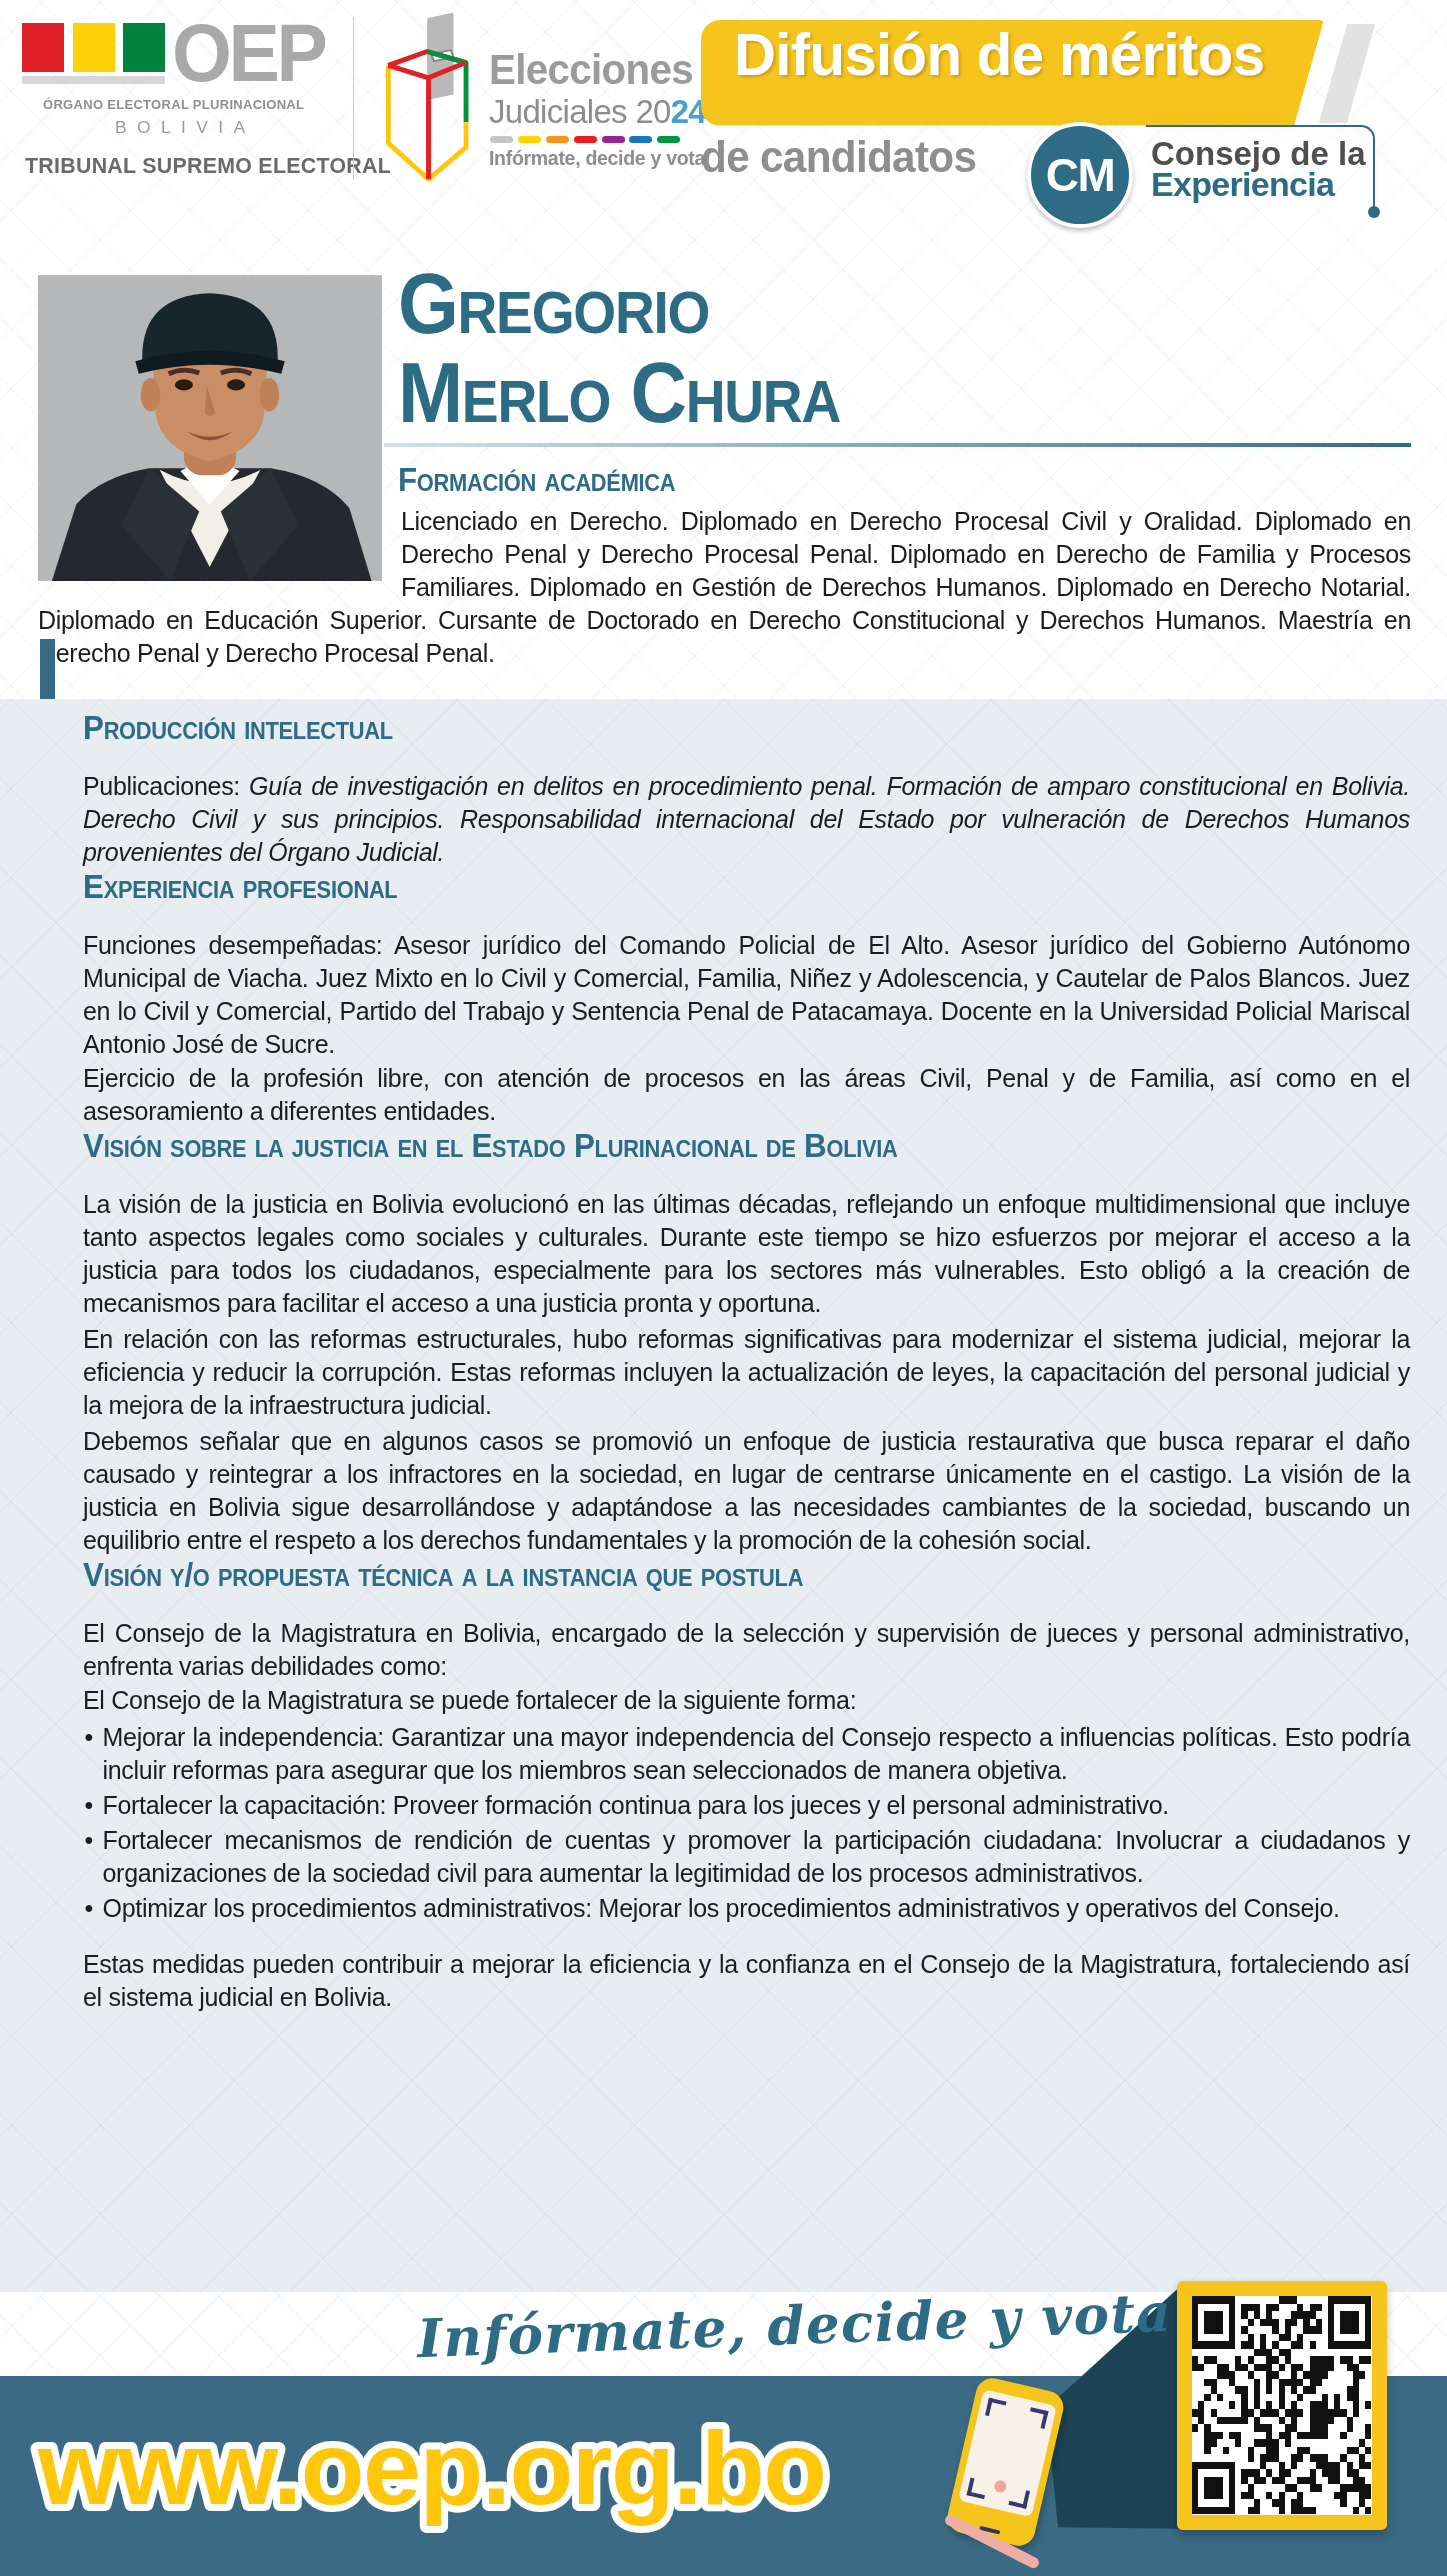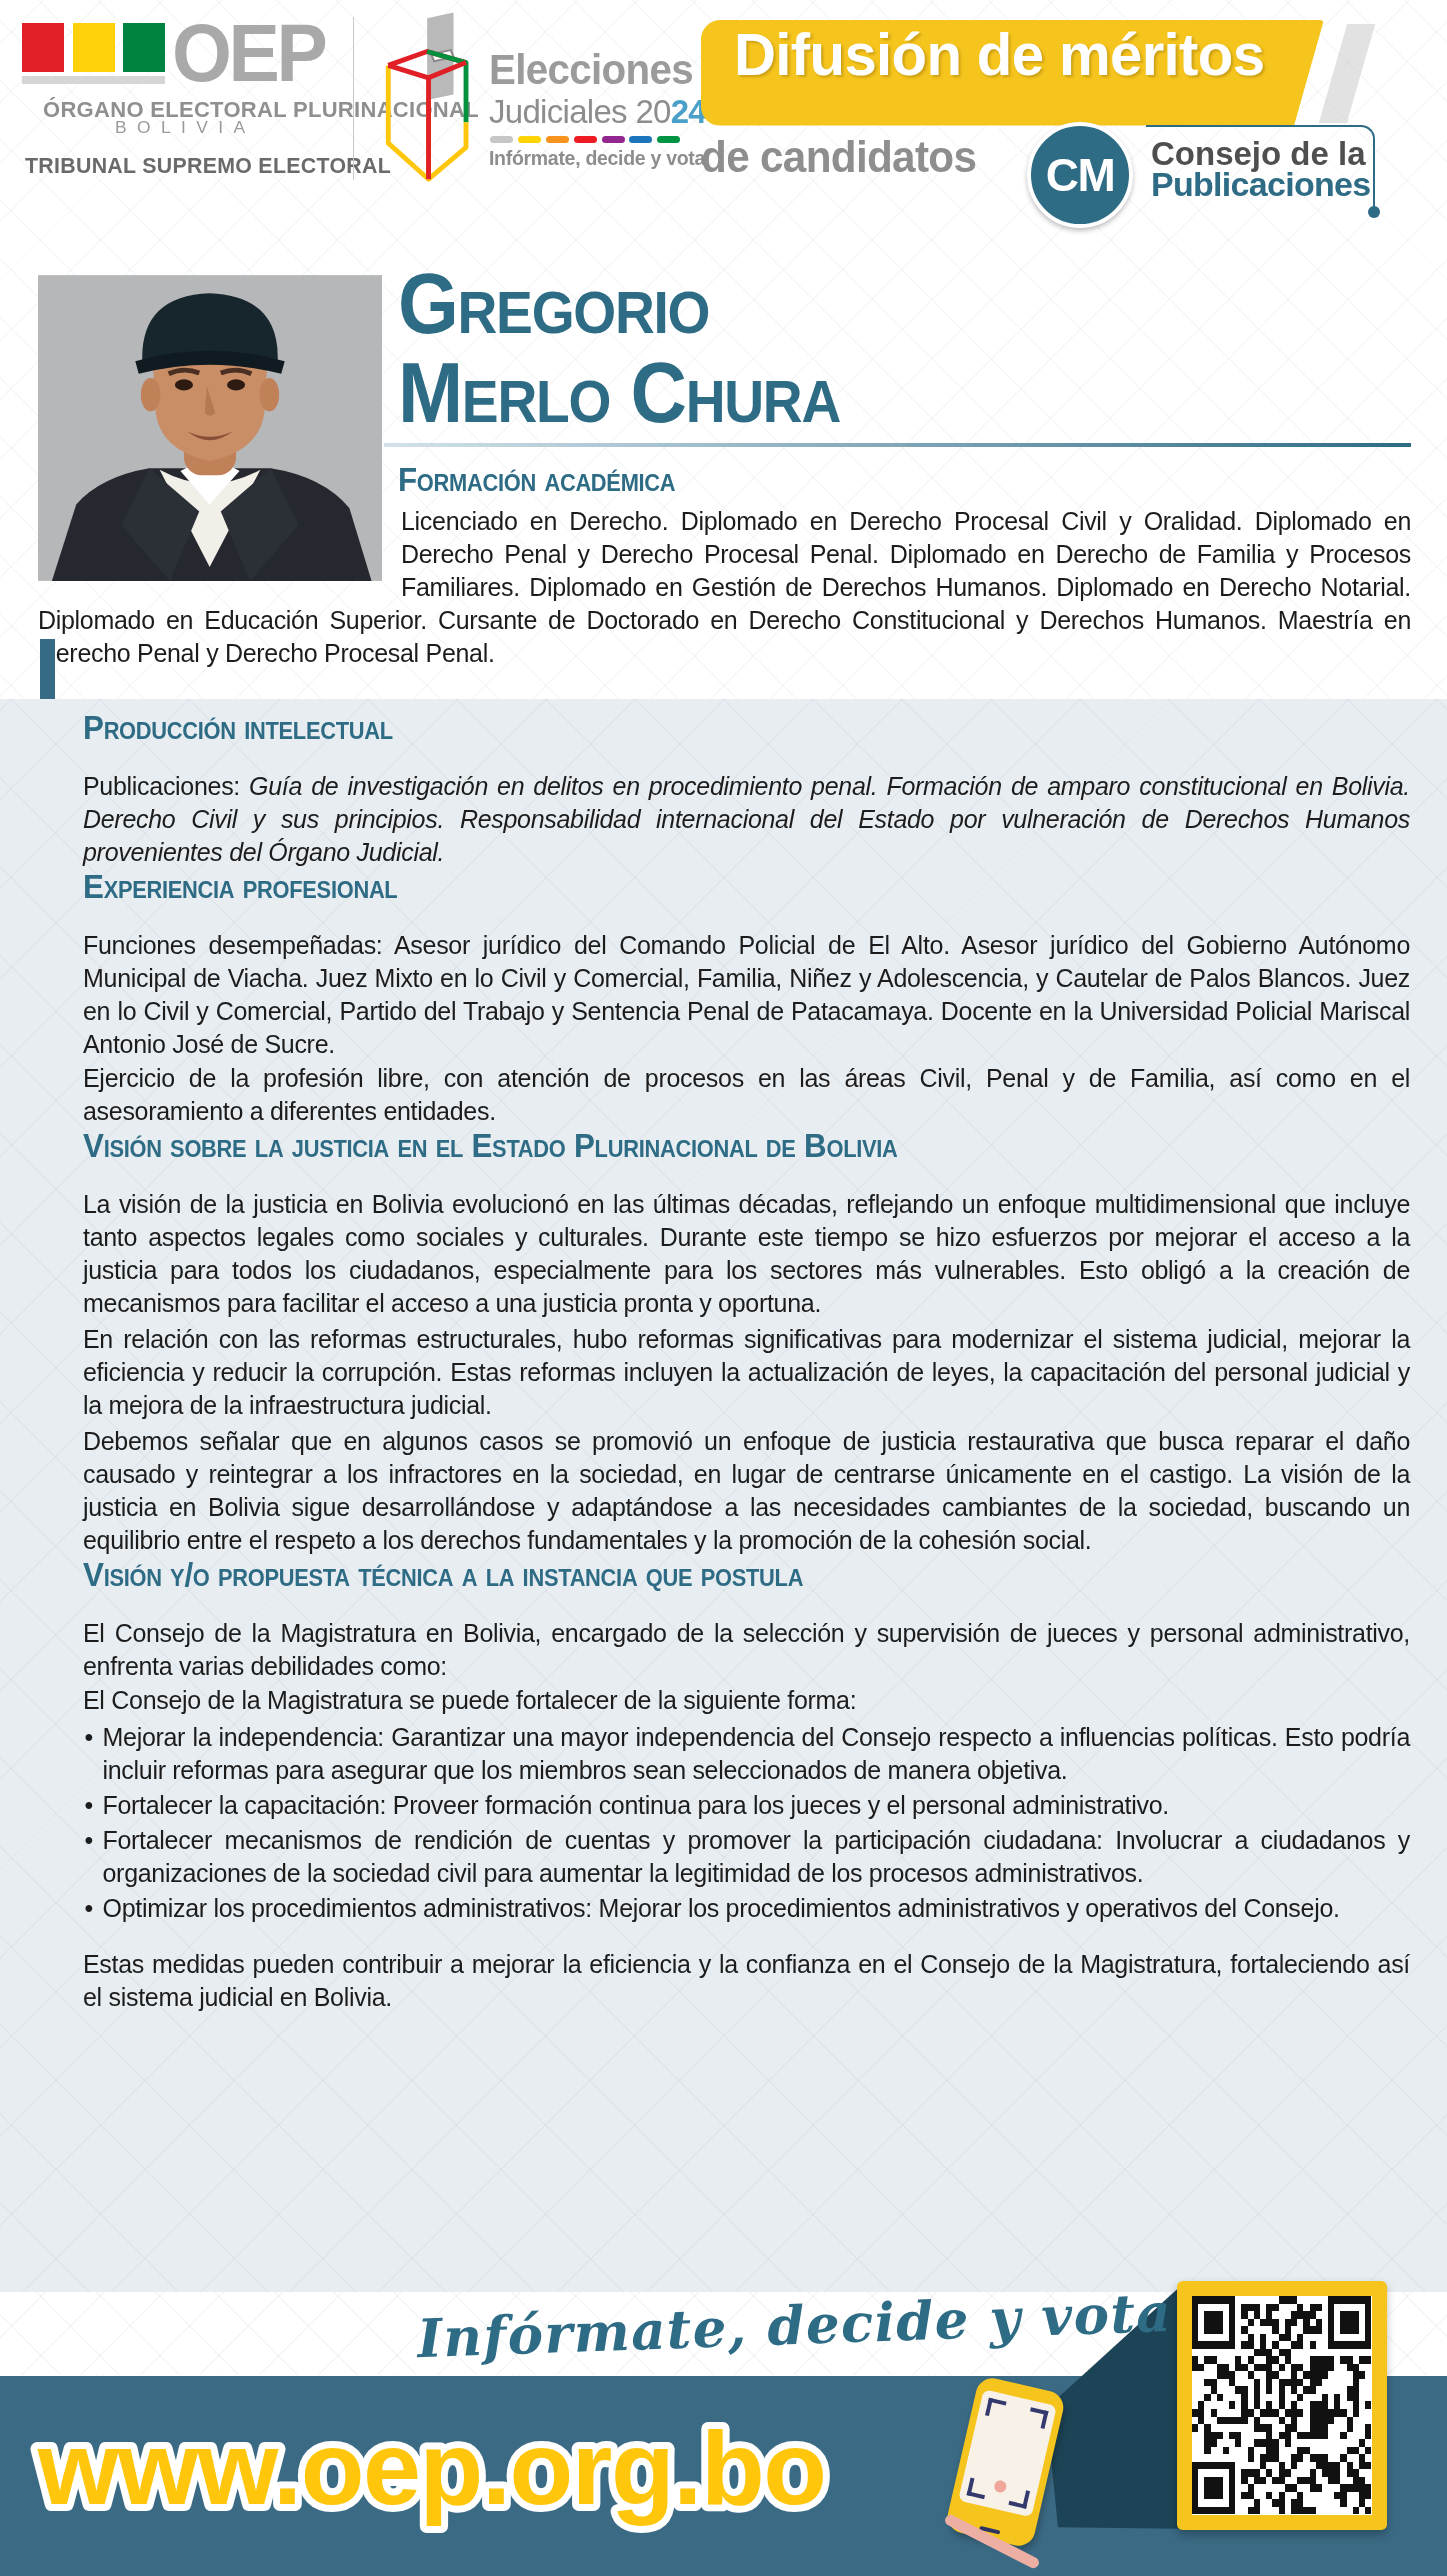--- a/index.html
+++ b/index.html
@@ -15,21 +15,21 @@
     color:#222;
   }
 
   
   .flag-sq{position:absolute;top:23px;width:42px;height:49px;}
   .sq-red{left:22px;background:#e01f26;}
   .sq-yellow{left:73px;background:#ffd10a;}
   .sq-green{left:123px;background:#00833e;}
   .flag-bar{position:absolute;left:22px;top:76px;width:143px;height:7.6px;background:#d6d6d6;}
   .oep-acronym{position:absolute;left:172px;top:12.5px;font-size:81px;font-weight:bold;color:#a9a9a9;letter-spacing:-3.5px;line-height:1;transform:scaleX(.95);transform-origin:left top;}
-  .oep-org{position:absolute;left:43px;top:97px;font-size:22px;font-weight:bold;color:#8f8f8f;letter-spacing:0.3px;white-space:nowrap;}
+  .oep-org{position:absolute;left:43px;top:97px;font-size:13px;font-weight:bold;color:#8f8f8f;letter-spacing:0.3px;white-space:nowrap;}
   .oep-country{position:absolute;left:115px;top:117px;font-size:17.4px;color:#9a9a9a;letter-spacing:10.4px;}
   .oep-tribunal{position:absolute;left:25px;top:153px;font-size:22px;font-weight:bold;color:#6a6a6a;letter-spacing:0.3px;white-space:nowrap;transform:scaleX(.97);transform-origin:left top;}
   .header-divider{position:absolute;left:353px;top:17.4px;width:1.4px;height:163px;background:#c9c9c9;}
 
   
   .ballot-svg{position:absolute;left:373px;top:11px;}
   .elec-title{position:absolute;left:489px;top:49px;font-size:42px;font-weight:bold;color:#9b9b9b;letter-spacing:-0.7px;line-height:1;transform:scaleX(.96);transform-origin:left top;}
   .elec-sub{position:absolute;left:489px;top:95px;font-size:33px;color:#8d8d8d;line-height:1;letter-spacing:-0.7px;}
   .elec-sub .accent{color:#4aa0c8;font-weight:bold;}
   .dash-row{position:absolute;left:490px;top:136px;display:flex;gap:4.9px;}
@@ -179,21 +179,21 @@
     <div class="banner-accent"></div>
     <div class="banner-subtitle">de candidatos</div>
 
     <div class="cm-bracket">
         <span class="cm-dot"></span>
       </div>
     <div class="cm-circle">
       <span>CM</span>
     </div>
     <div class="cm-line1">Consejo de la</div>
-    <div class="cm-line2">Publicaciones</div>
+    <div class="cm-line2">Experiencia</div>
   </div>
 
   <div class="photo-frame">
     <svg width="344" height="306" viewBox="0 0 495 440">
       <rect width="495" height="440" fill="#b5b7b9"></rect>
 
       <path d="M20 440 L55 330 Q90 290 160 278 L335 278 Q410 290 448 335 L480 440 Z" fill="#25282e"></path>
 
       <path d="M175 280 L247 420 L320 280 Q283 300 247 300 Q212 300 175 280 Z" fill="#f2efe9"></path>
       <path d="M205 282 L247 330 L290 282 L268 270 L228 270 Z" fill="#ffffff"></path>

